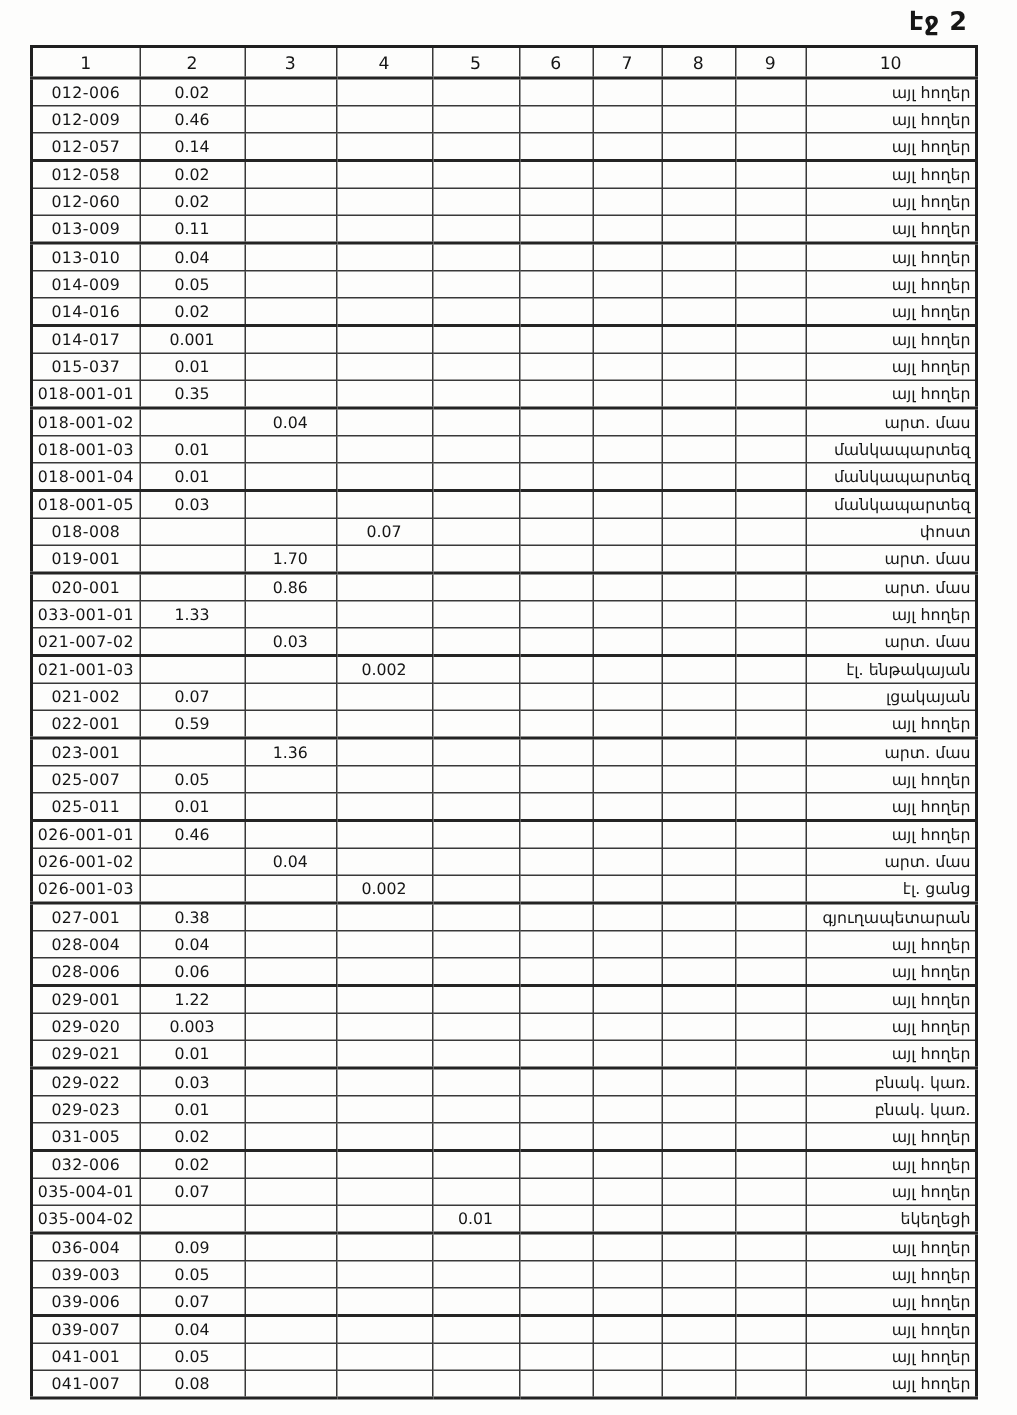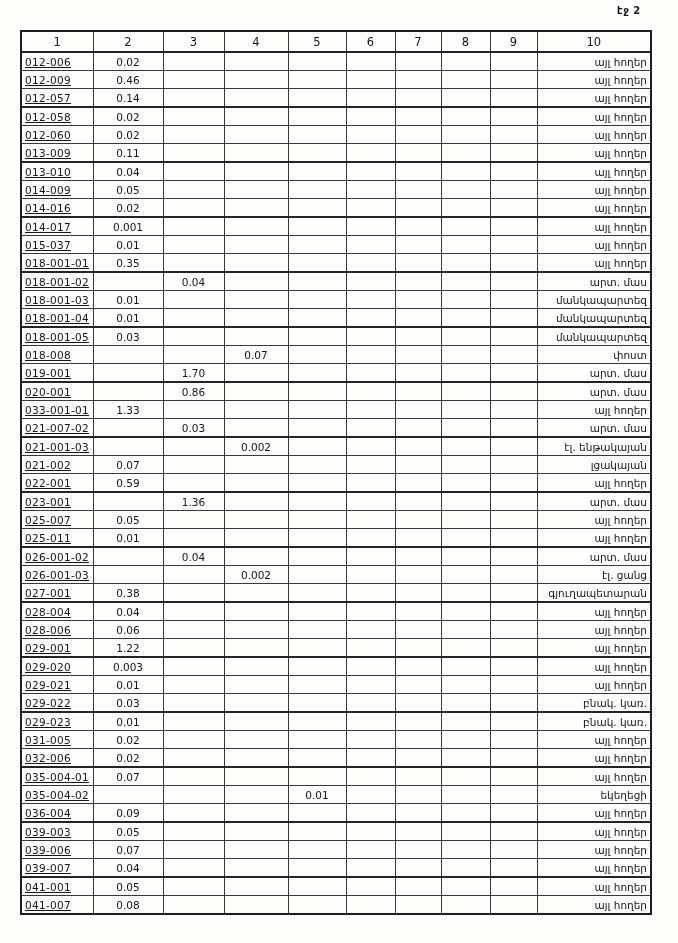--- a/index.html
+++ b/index.html
@@ -12,24 +12,23 @@
     position: relative;
     background: #fdfdfc;
     font-family: "DejaVu Sans", sans-serif;
     color: #161616;
     overflow: hidden;
   }
   .page-label {
     position: absolute;
     top: 5px;
     left: 606px;
-    font-size: 10px;
+    font-size: 17px;
     font-weight: bold;
     letter-spacing: 0.5px;
-    margin-left: 11px;
   }
   table.scan-table {
     position: absolute;
     left: 20px;
     top: 30px;
     width: 630px;
     border-collapse: collapse;
     table-layout: fixed;
     border: 2px solid #1f1f1f;
   }
@@ -44,23 +43,22 @@
     overflow: hidden;
   }
   table.scan-table thead th {
     font-weight: normal;
     font-size: 11.5px;
     text-align: center;
     height: 19px;
     border-bottom: 2px solid #242424;
   }
   td.code-cell {
-    text-align: left;
+    text-align: center;
     letter-spacing: 0.3px;
-    text-decoration: underline;
   }
   td.num-cell {
     text-align: center;
     padding: 0;
   }
   td.cat-cell {
     text-align: right;
     position: relative;
     overflow: visible;
   }
@@ -421,20 +419,32 @@
         <td class="num-cell"></td>
         <td class="num-cell"></td>
         <td class="num-cell"></td>
         <td class="num-cell"></td>
         <td class="num-cell"></td>
         <td class="num-cell"></td>
         <td class="num-cell"></td>
         <td class="cat-cell">այլ հողեր</td>
       </tr>
       <tr>
+        <td class="code-cell">026-001-01</td>
+        <td class="num-cell">0.46</td>
+        <td class="num-cell"></td>
+        <td class="num-cell"></td>
+        <td class="num-cell"></td>
+        <td class="num-cell"></td>
+        <td class="num-cell"></td>
+        <td class="num-cell"></td>
+        <td class="num-cell"></td>
+        <td class="cat-cell">այլ հողեր</td>
+      </tr>
+      <tr>
         <td class="code-cell">026-001-02</td>
         <td class="num-cell"></td>
         <td class="num-cell">0.04</td>
         <td class="num-cell"></td>
         <td class="num-cell"></td>
         <td class="num-cell"></td>
         <td class="num-cell"></td>
         <td class="num-cell"></td>
         <td class="num-cell"></td>
         <td class="cat-cell">արտ. մաս</td>

